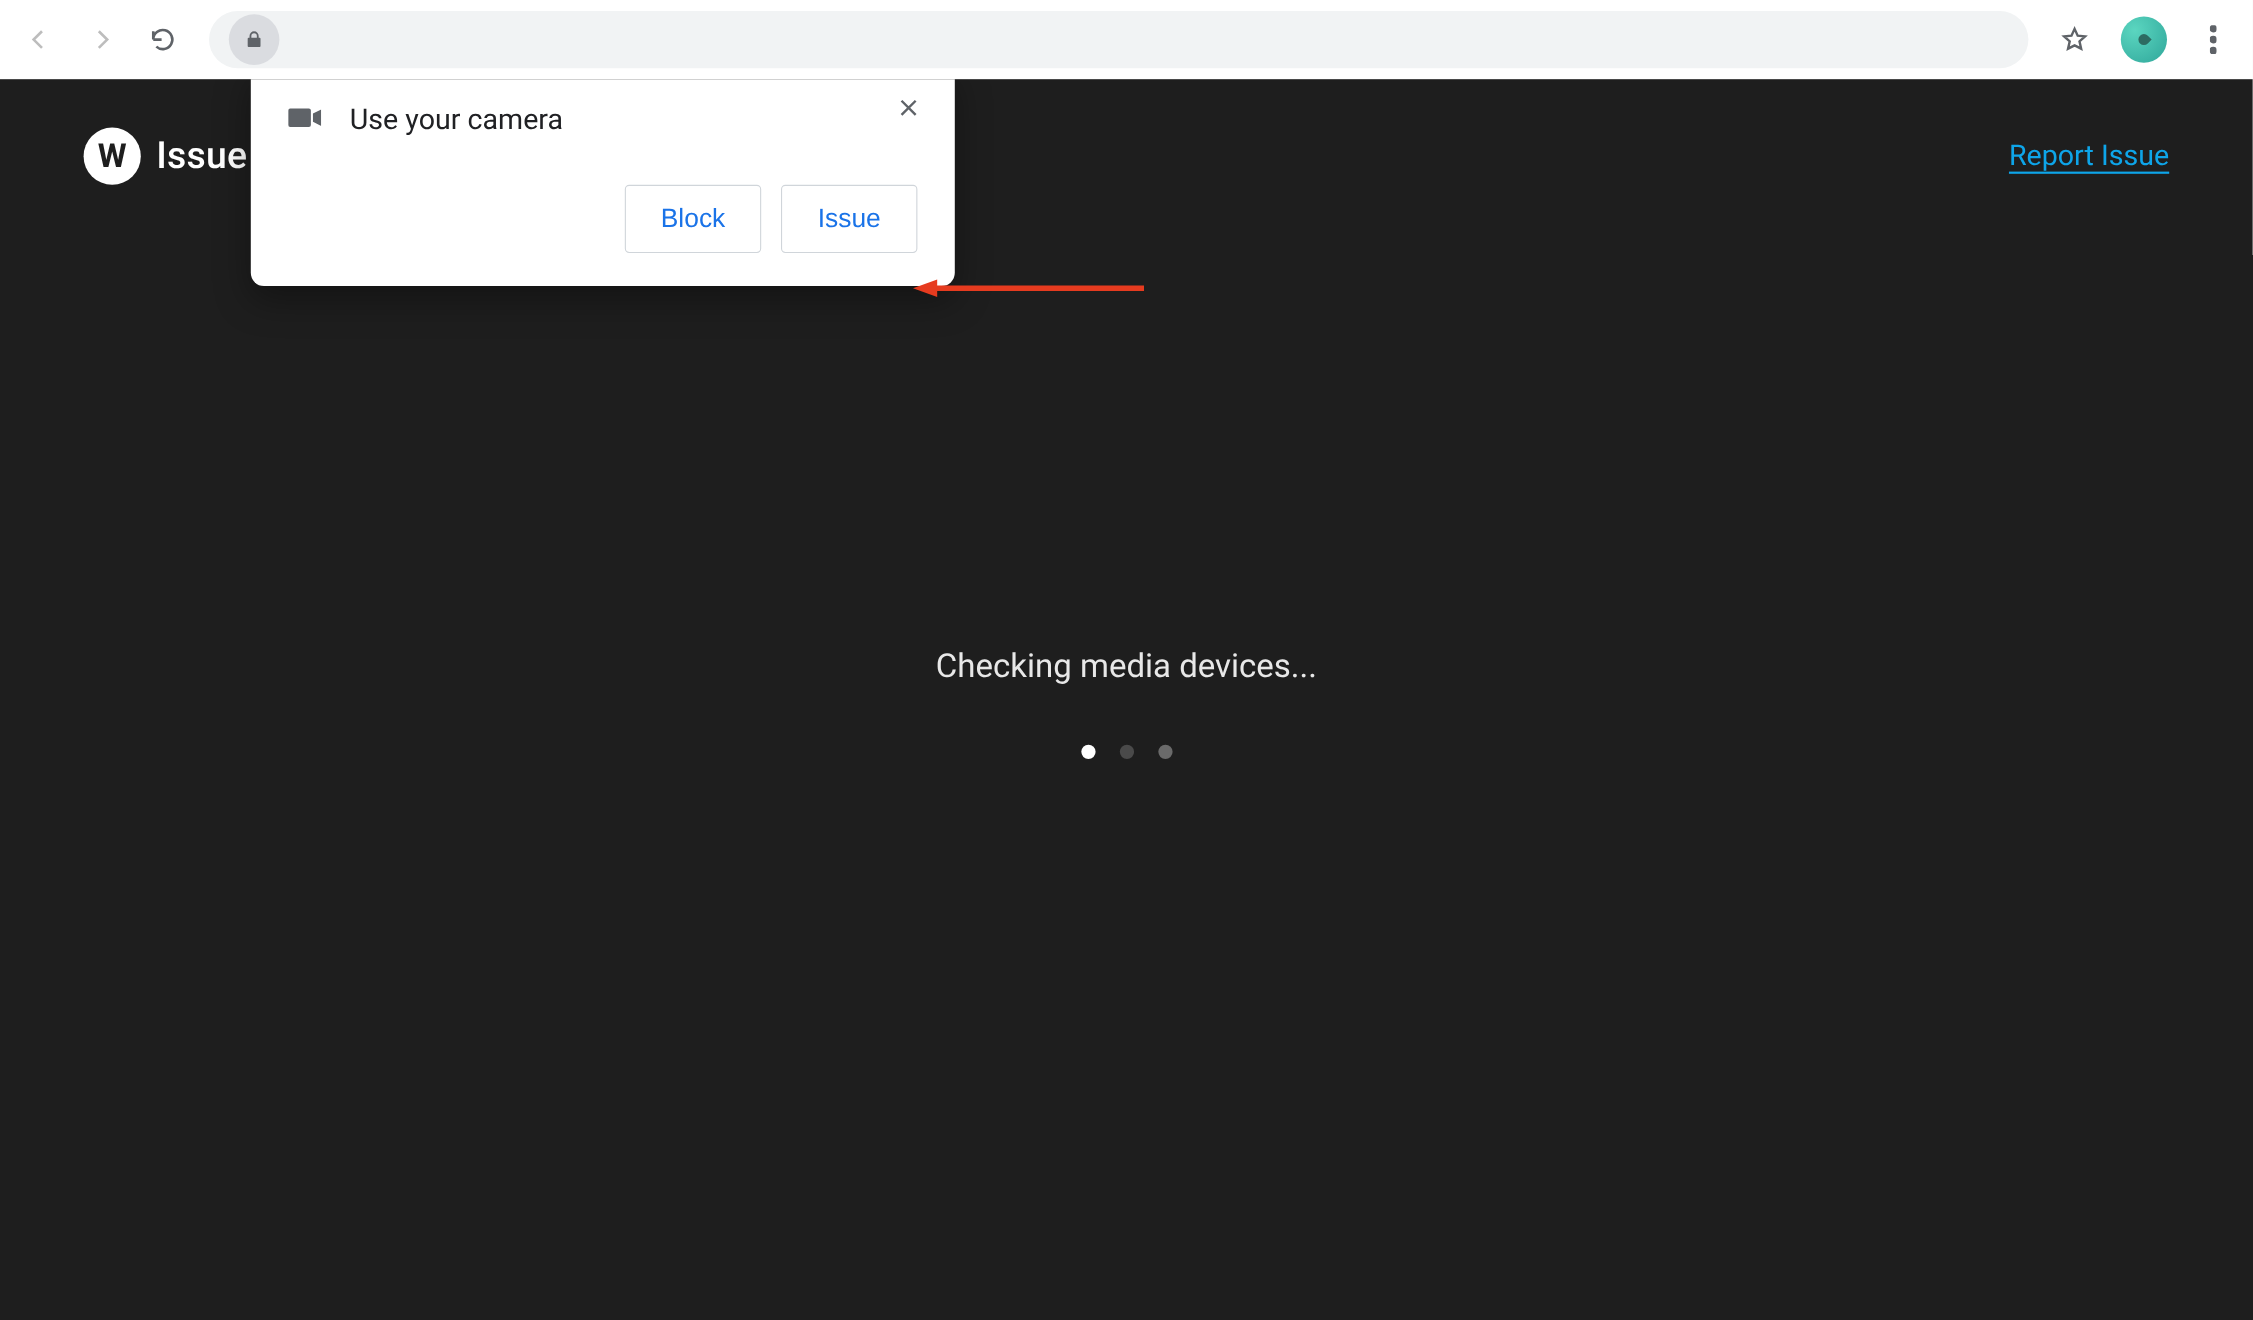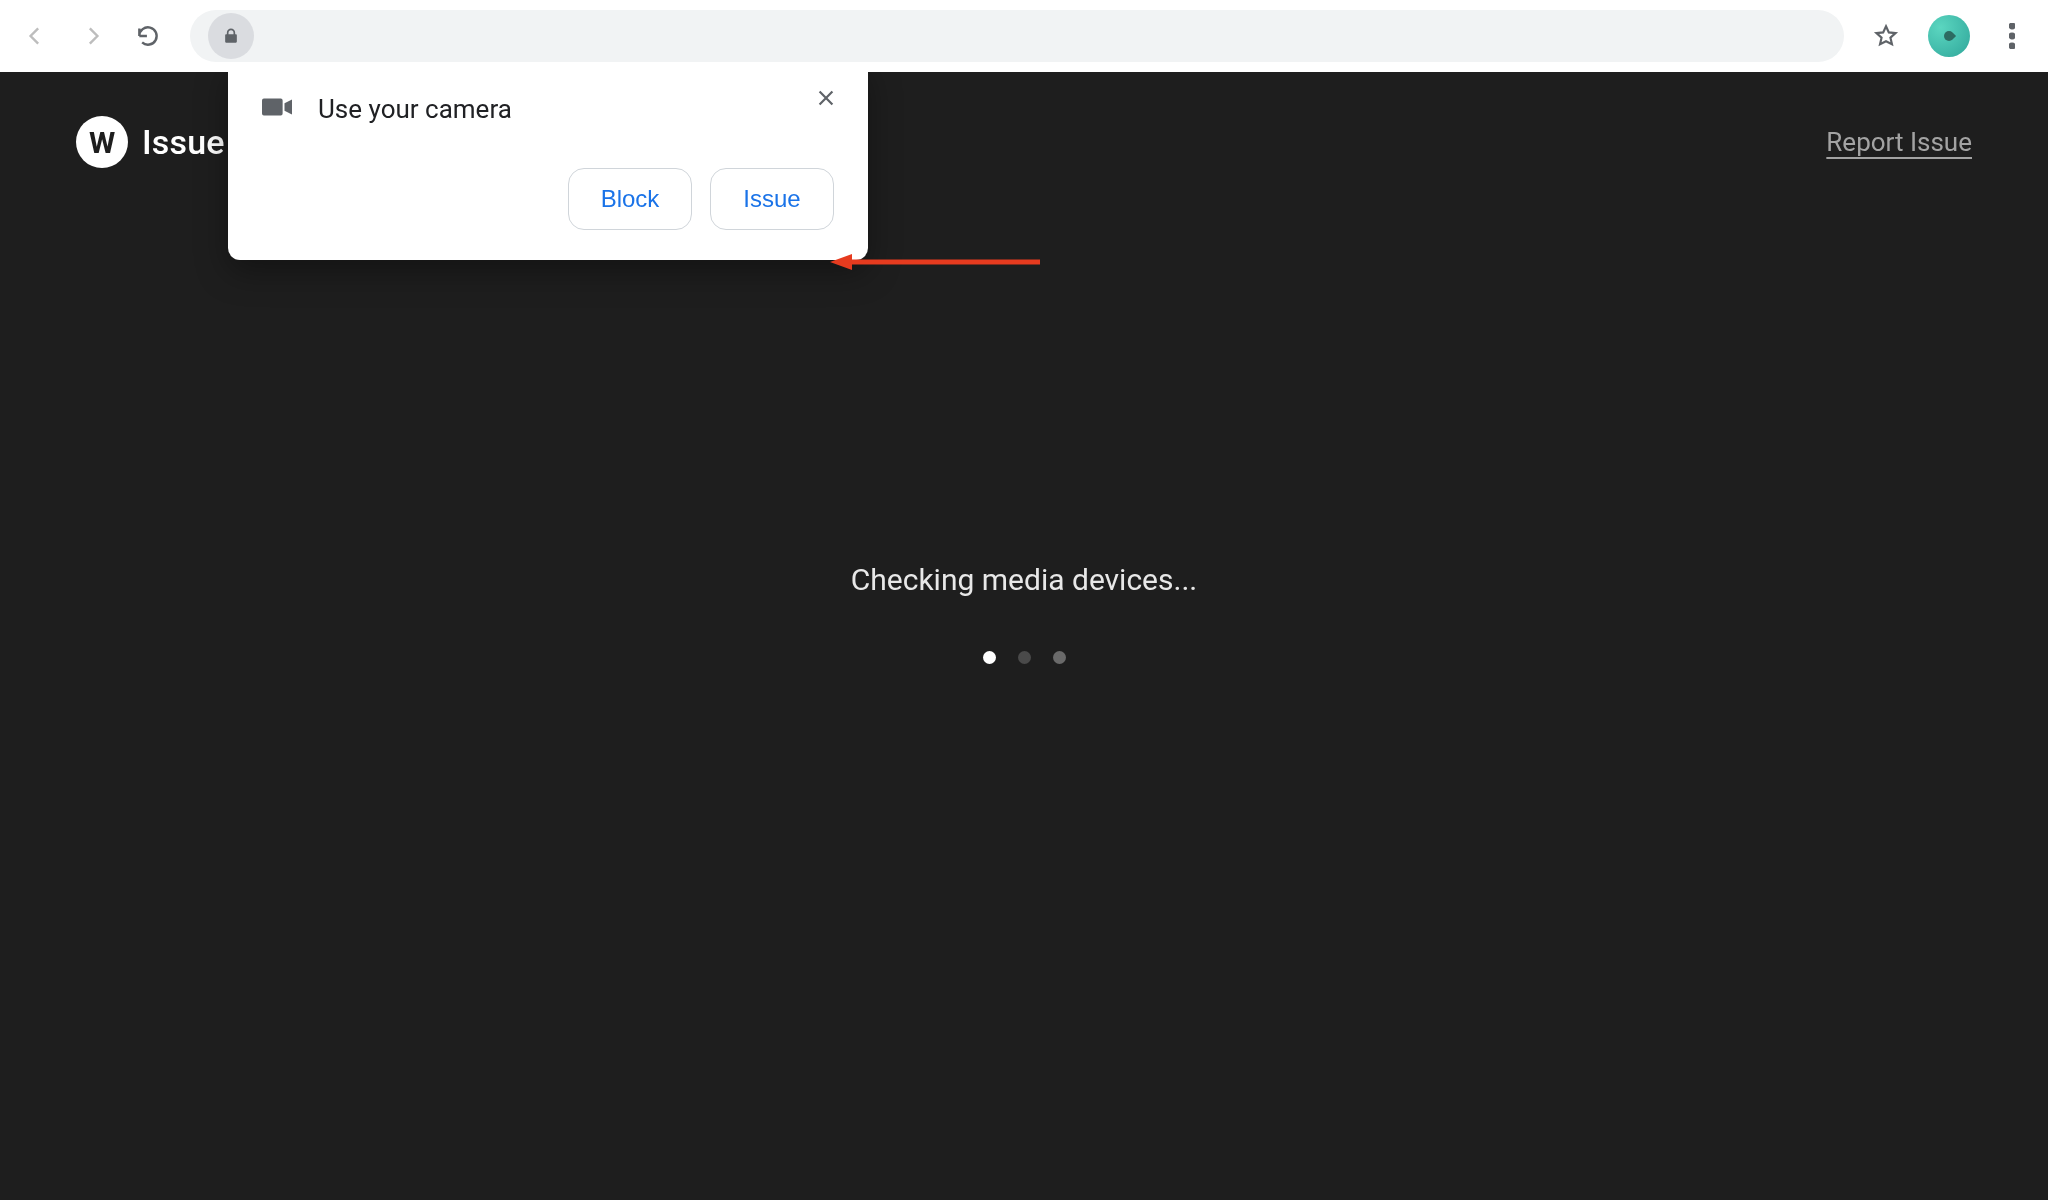--- a/index.html
+++ b/index.html
@@ -82,30 +82,30 @@
     color: #1e1e1e;
     display:flex;align-items:center;justify-content:center;
     font-weight:700; font-size:30px;
   }
   .brand-name {
     font-size: 34px;
     font-weight: 500;
     letter-spacing: 0.2px;
   }
   .report-link {
-    color: #a3a3a3;
+    color: #0ea5e9;
     font-size: 26px;
     text-decoration: underline;
     text-underline-offset: 6px;
     cursor:pointer;
   }
 
   .status-wrap {
     position: absolute;
-    top: 490px;
+    top: 516px;
     width: 100%;
     text-align: center;
     color: #e8e8e8;
   }
   .status-text { font-size: 30px; font-weight: 400; }
   .dots { margin-top: 54px; display:flex; justify-content:center; gap:22px; }
   .dot { width:13px;height:13px;border-radius:50%;background:#6a6a6a; }
   .dot.active { background:#fff; }
   .dot.mid { background:#4a4a4a; }
 
@@ -135,21 +135,21 @@
   .perm-close svg{width:22px;height:22px;stroke:currentColor;stroke-width:2.4;fill:none;}
   .perm-actions {
     display:flex; justify-content:flex-end; gap:18px; margin-top:44px;
   }
   .perm-btn {
     min-width: 124px;
     height: 62px;
     padding: 0 28px;
     border: 1px solid #d0d5da;
     background:#fff;
-    border-radius:16px;
+    border-radius:4px;
     color:#1a73e8;
     font-size:24px;
     display:flex;align-items:center;justify-content:center;
     cursor:pointer;
   }
 
   
   .annotation-arrow {
     position:absolute;
     left: 830px;

